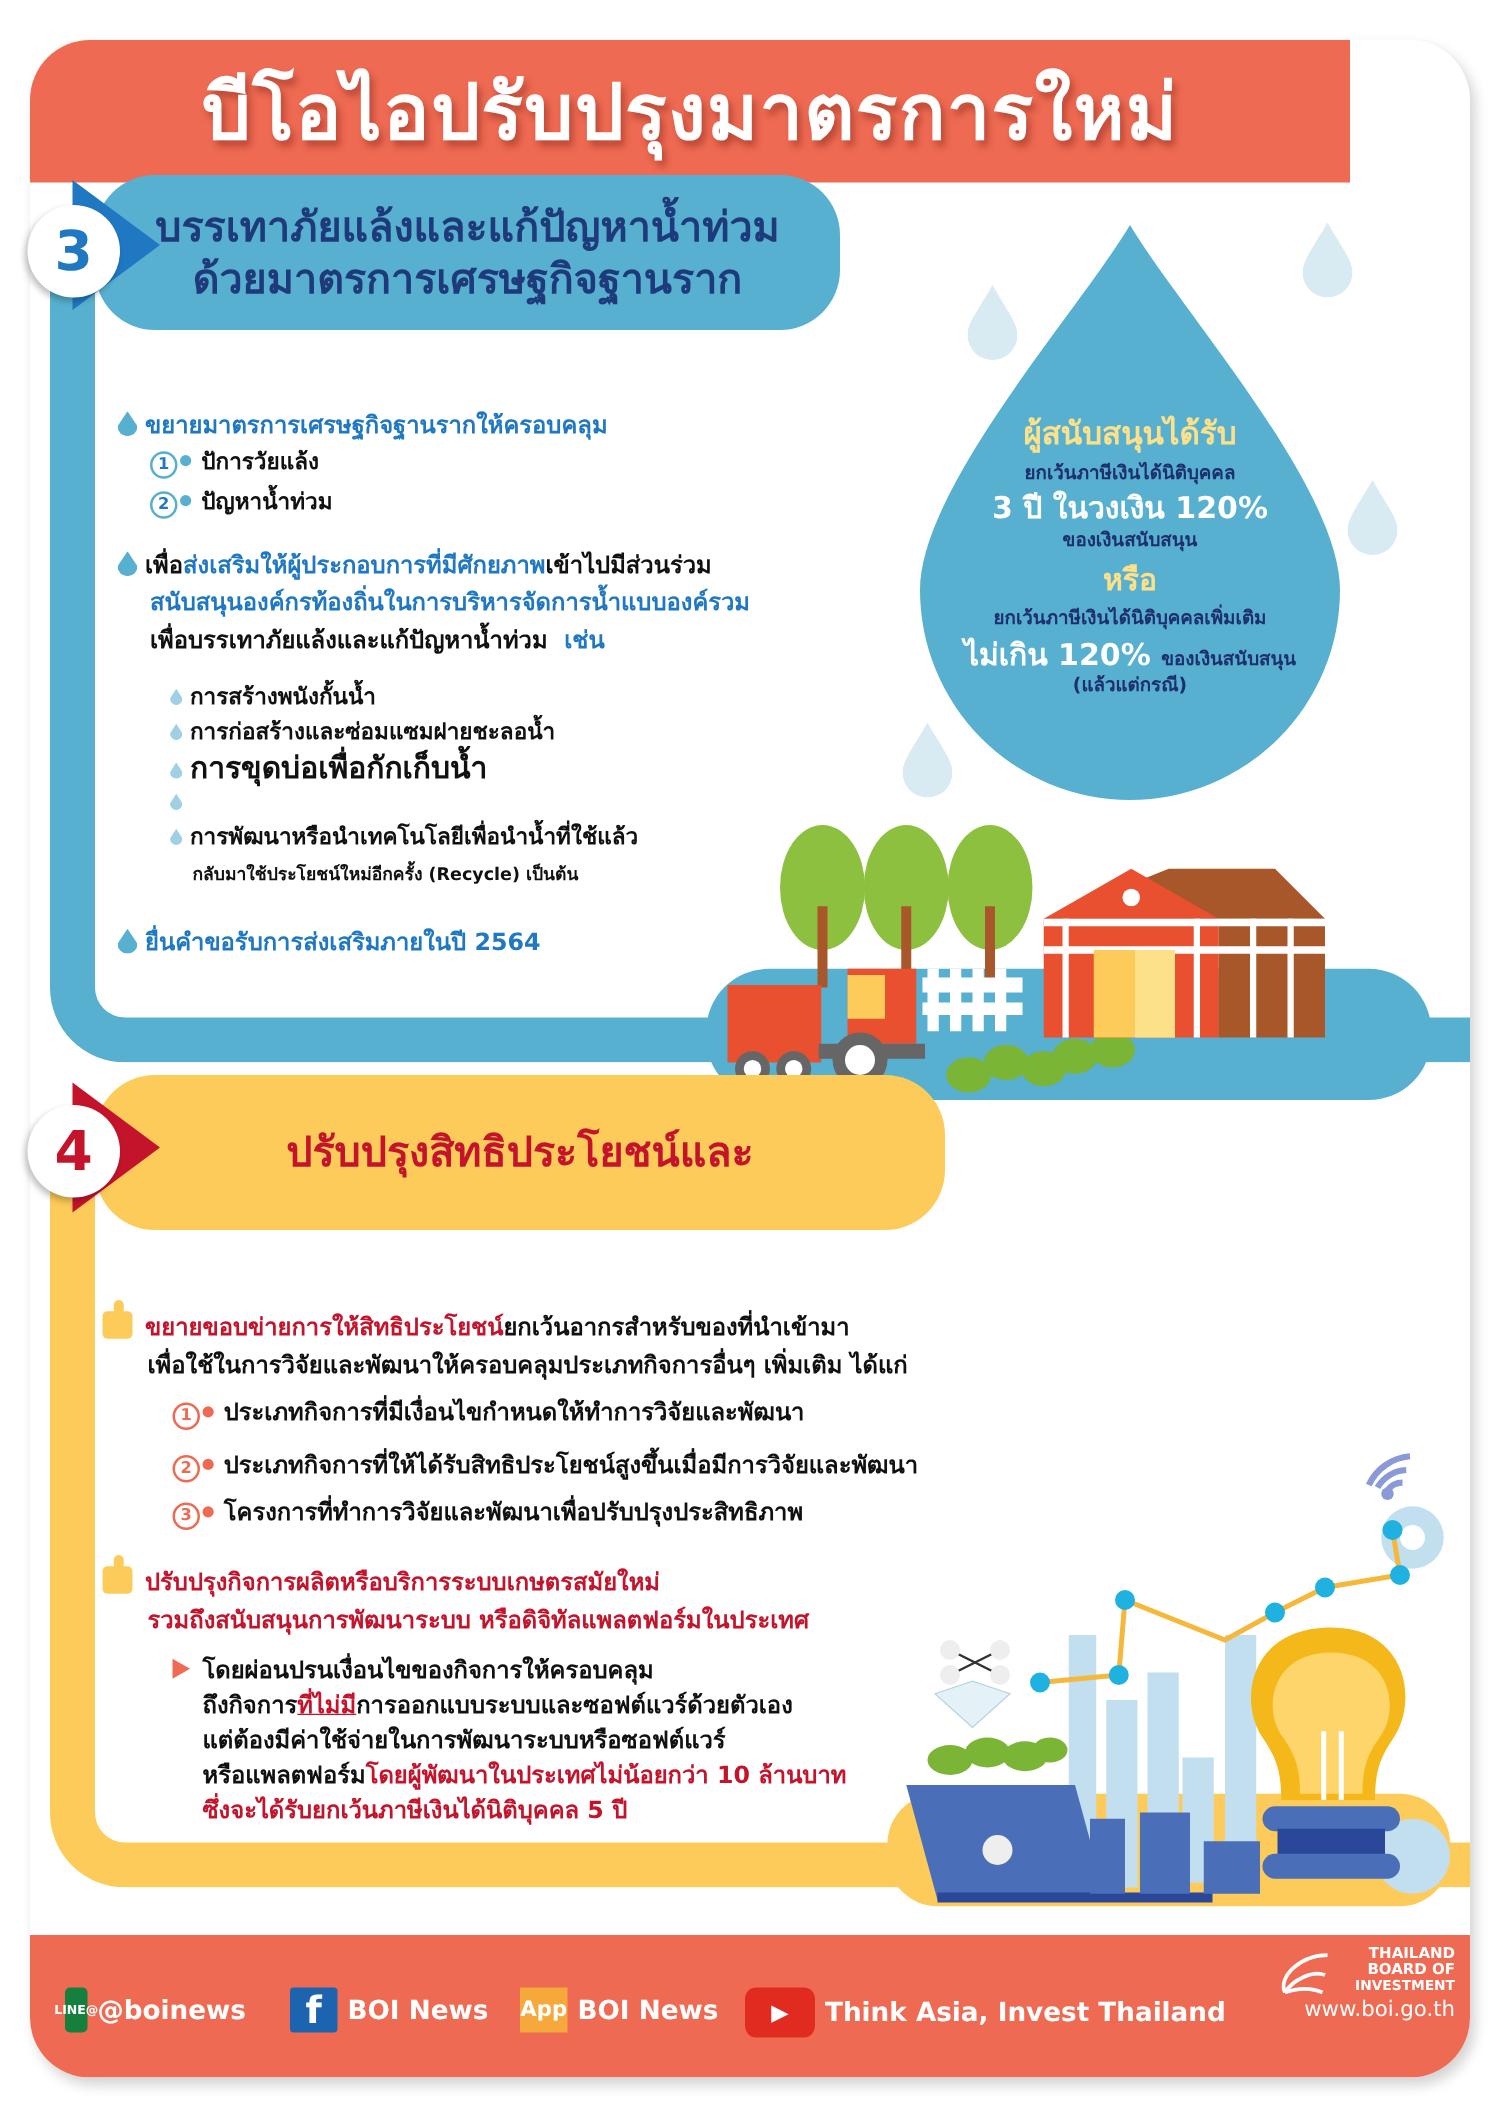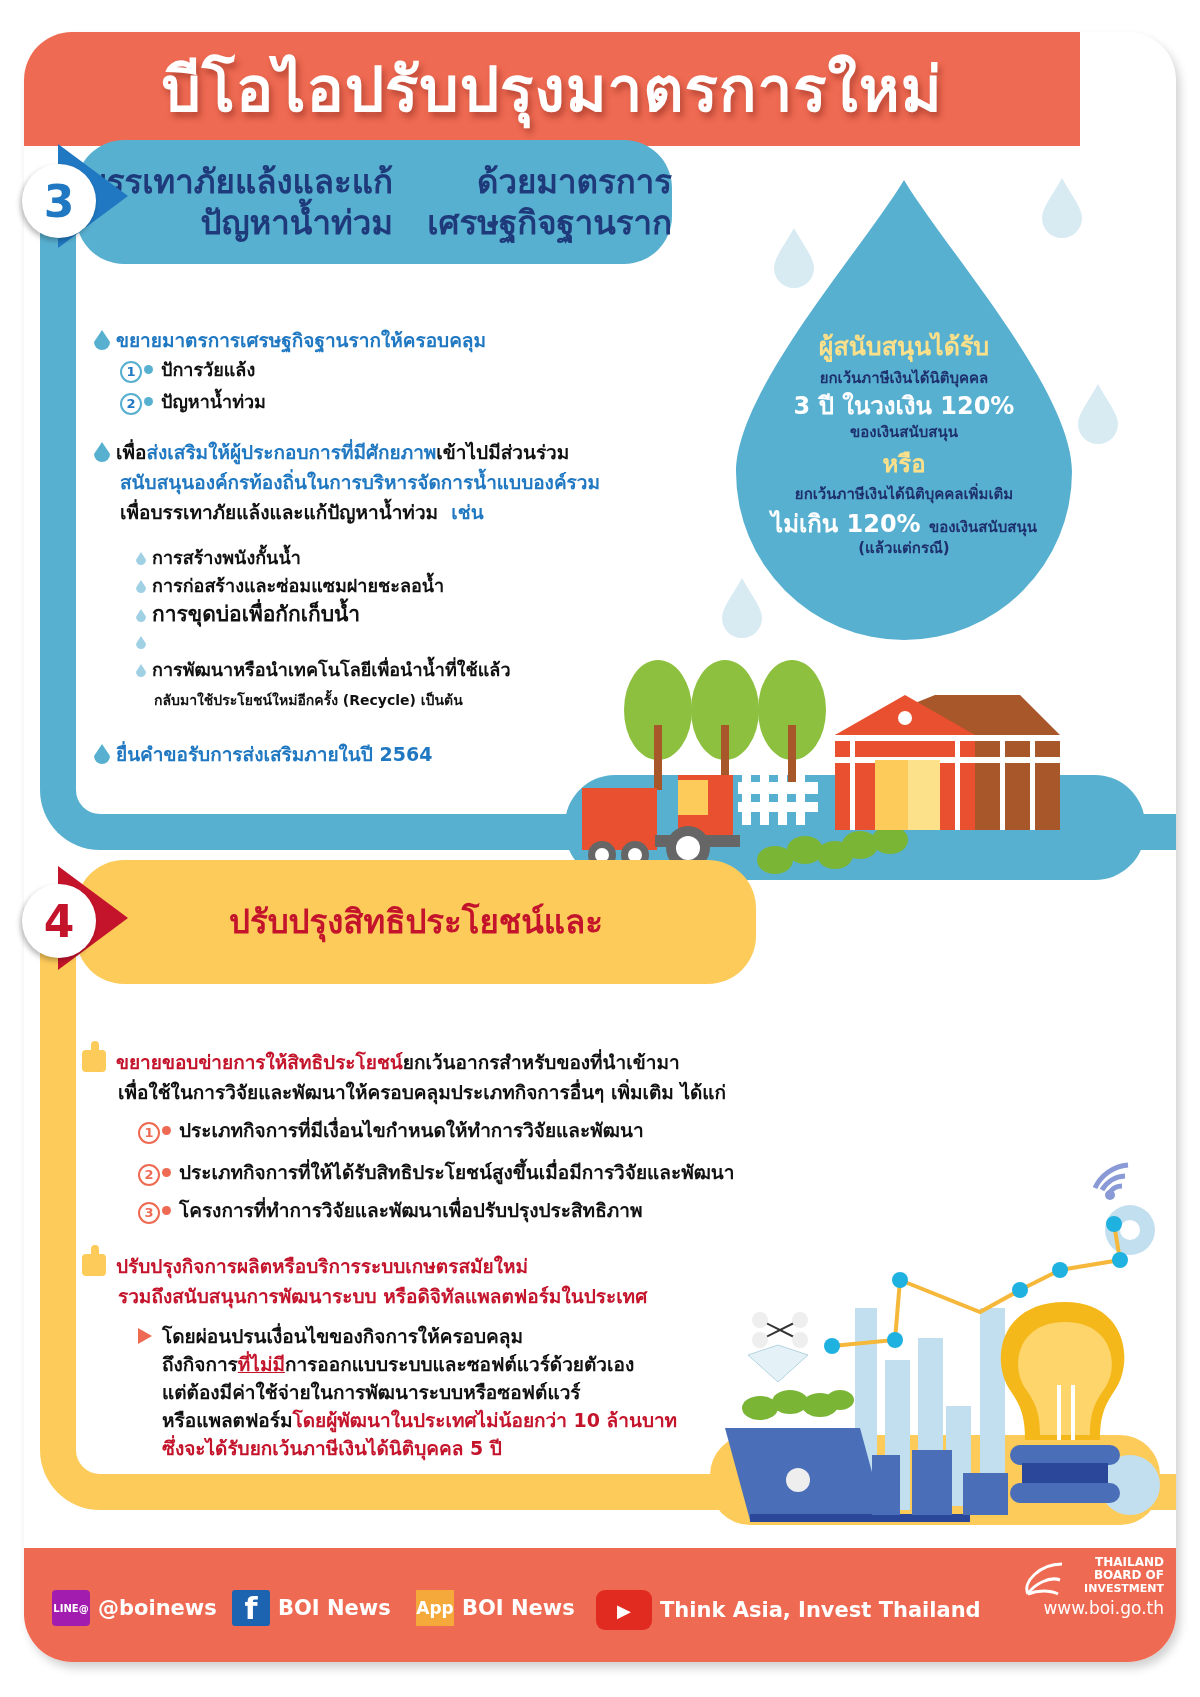--- a/index.html
+++ b/index.html
@@ -5,21 +5,21 @@
 *{box-sizing:border-box;margin:0;padding:0}
 html,body{width:1200px;height:1697px;background:#fff;overflow:hidden}
 body{font-family:"DejaVu Sans","Liberation Sans",sans-serif;position:relative}
 .card{position:absolute;left:24px;top:32px;width:1152px;height:1630px;background:#fff;border-radius:48px;box-shadow:4px 6px 10px rgba(0,0,0,.18);overflow:hidden}
 .hdr{position:absolute;left:0;top:0;width:1056px;height:114px;background:#ef6a52;display:flex;align-items:center;justify-content:center}
 .hdr-title{color:#fff;font-size:62px;font-weight:bold;letter-spacing:1px;text-shadow:3px 5px 6px rgba(120,30,20,.45)}
 
 .frame3{position:absolute;left:16px;top:200px;width:1136px;height:640px;border:36px solid #58b0d0;border-right:none;border-top:none;border-radius:0 0 0 60px}
 .frame4{position:absolute;left:16px;top:950px;width:1136px;height:530px;border:36px solid #fdcb5a;border-right:none;border-top:none;border-radius:0 0 0 60px}
 
-.sec-pill{position:absolute;border-radius:48px;display:flex;flex-direction:row;align-items:center;justify-content:center;text-align:right;font-weight:bold}
+.sec-pill{position:absolute;border-radius:48px;display:flex;flex-direction:column;align-items:center;justify-content:center;text-align:center;font-weight:bold}
 .pill3{left:76px;top:140px;width:596px;height:124px;background:#58b0d0;color:#1e3a7a;font-size:33px;line-height:1.25}
 .pill4{left:76px;top:860px;width:680px;height:124px;background:#fdcb5a;color:#c4142c;font-size:33px;line-height:1.25}
 .arrow{position:absolute;width:0;height:0;border-top:52px solid transparent;border-bottom:52px solid transparent}
 .arrow3{left:58px;top:144px;border-left:70px solid #1f78c1}
 .arrow4{left:58px;top:866px;border-left:70px solid #c4142c}
 .num{position:absolute;width:74px;height:74px;border-radius:50%;background:#fff;box-shadow:-2px 3px 5px rgba(0,0,0,.25);display:flex;align-items:center;justify-content:center;font-size:44px;font-weight:bold}
 .num3{left:22px;top:164px;color:#1f78c1}
 .num4{left:22px;top:884px;color:#c4142c}
 
 .t{position:absolute;font-size:19px;font-weight:bold;line-height:28px;white-space:nowrap}
@@ -65,21 +65,21 @@
 <div class="t blue" style="left:94px;top:326px"><span class="drop"></span><span>ขยายมาตรการเศรษฐกิจฐานรากให้ครอบคลุม</span></div>
 <div class="t dark" style="left:120px;top:356px;font-size:18px"><span class="badge-n">1</span><span class="dot"></span><span>ปัการวัยแล้ง</span></div>
 <div class="t dark" style="left:120px;top:388px;font-size:18px"><span class="badge-n">2</span><span class="dot"></span><span>ปัญหาน้ำท่วม</span></div>
 
 <div class="t dark" style="left:94px;top:438px"><span class="drop"></span><span>เพื่อ</span><span class="blue">ส่งเสริมให้ผู้ประกอบการที่มีศักยภาพ</span><span>เข้าไปมีส่วนร่วม</span></div>
 <div class="t blue" style="left:120px;top:468px">สนับสนุนองค์กรท้องถิ่นในการบริหารจัดการน้ำแบบองค์รวม</div>
 <div class="t dark" style="left:120px;top:498px"><span>เพื่อบรรเทาภัยแล้งและแก้ปัญหาน้ำท่วม</span>&nbsp;&nbsp;<span class="blue">เช่น</span></div>
 
 <div class="t dark" style="left:136px;top:544px;font-size:18px"><span class="drop s"></span><span>การสร้างพนังกั้นน้ำ</span></div>
 <div class="t dark" style="left:136px;top:572px;font-size:18px"><span class="drop s"></span><span>การก่อสร้างและซ่อมแซมฝายชะลอน้ำ</span></div>
-<div class="t dark" style="left:136px;top:600px;font-size:21px"><span class="drop s"></span><span>การขุดบ่อเพื่อกักเก็บน้ำ</span></div>
+<div class="t dark" style="left:136px;top:600px;font-size:24px"><span class="drop s"></span><span>การขุดบ่อเพื่อกักเก็บน้ำ</span></div>
 <div class="t dark" style="left:136px;top:628px;font-size:18px"><span class="drop s"></span></div>
 <div class="t dark" style="left:136px;top:656px;font-size:18px"><span class="drop s"></span><span>การพัฒนาหรือนำเทคโนโลยีเพื่อนำน้ำที่ใช้แล้ว</span></div>
 <div class="t dark" style="left:154px;top:686px;font-size:14px">กลับมาใช้ประโยชน์ใหม่อีกครั้ง (Recycle) เป็นต้น</div>
 
 <div class="t blue" style="left:94px;top:740px"><span class="drop"></span><span>ยื่นคำขอรับการส่งเสริมภายในปี 2564</span></div>
 
 <div class="smalldrop" style="left:774px;top:228px;width:40px;height:60px"></div>
 <div class="smalldrop" style="left:1042px;top:178px;width:40px;height:60px"></div>
 <div class="smalldrop" style="left:1078px;top:384px;width:40px;height:60px"></div>
 <div class="smalldrop" style="left:722px;top:578px;width:40px;height:60px"></div>
@@ -229,21 +229,21 @@
   <path d="M365 152 C 300 152, 290 210, 310 240 C 320 255, 325 265, 325 290 L 400 290 C 400 265, 405 255, 415 240 C 435 210, 425 152, 365 152 Z" fill="#f5b81a"></path>
   <path d="M365 172 C 318 172, 310 215, 325 238 C 335 252, 340 262, 340 285 L 390 285 C 390 262, 395 252, 405 238 C 420 215, 412 172, 365 172 Z" fill="#fdd56a"></path>
   <rect x="357" y="235" width="4" height="55" fill="#fff"></rect>
     <rect x="371" y="235" width="4" height="55" fill="#fff"></rect>
   <rect x="310" y="295" width="110" height="20" rx="10" fill="#4a6fb8"></rect>
   <rect x="322" y="313" width="86" height="22" fill="#2a479a"></rect>
   <rect x="310" y="333" width="110" height="20" rx="10" fill="#4a6fb8"></rect>
 </svg>
 
 <div class="fi" style="left:52px">
-  <span class="ico" style="width:38px;background:#a21caf;border-radius:4px;font-size:10px">LINE@</span>
+  <span class="ico" style="width:18px;background:#15803d;border-radius:4px;font-size:10px">LINE@</span>
   <span>@boinews</span>
 </div>
 <div class="fi" style="left:232px">
   <span class="ico" style="width:38px;background:#1d64b0;border-radius:3px;font-size:30px">f</span>
   <span>BOI News</span>
 </div>
 <div class="fi" style="left:416px">
   <span class="ico" style="width:38px;background:#f5a93a;font-size:17px">App</span>
   <span>BOI News</span>
 </div>

